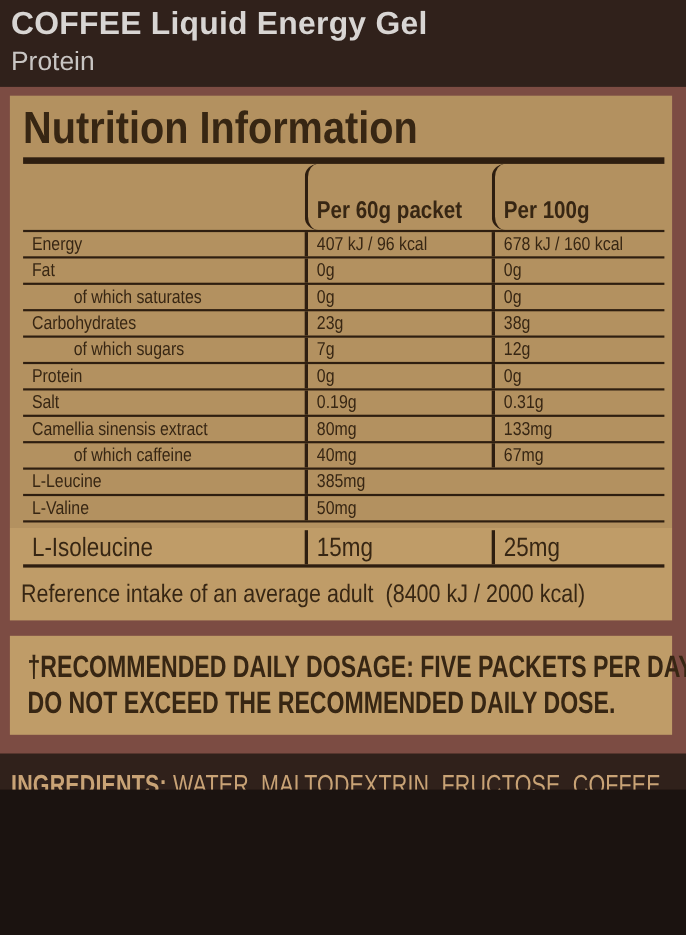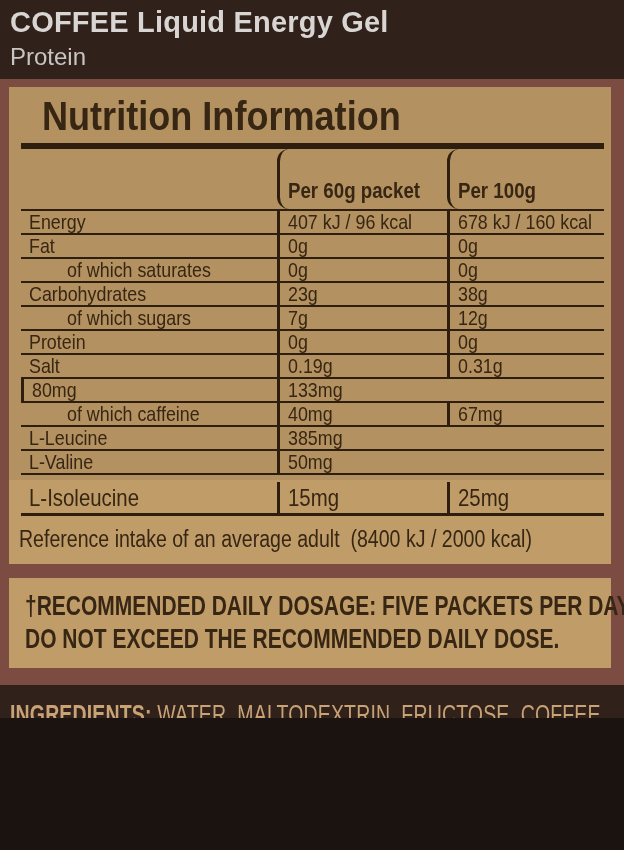--- a/index.html
+++ b/index.html
@@ -21,30 +21,30 @@
   .frame{
     margin-top:9px;background:var(--frame_maroon,#7c4c43);
     padding:8px 13px 17px 9px;
   }
   .panel{color:var(--text_dark,#372613);}
   .panel1{
     background:linear-gradient(180deg,
       var(--panel_tan,#b39160) 0px, var(--panel_tan,#b39160) 393px,
       var(--panel_tan_lower,#bf9c68) 393px, var(--panel_tan_lower,#bf9c68) 100%);
   }
-  .n-title{font-size:41px;font-weight:bold;padding:6px 12px 0 12px;line-height:1.15;margin-left:21px;}
+  .n-title{font-size:41px;font-weight:bold;padding:6px 12px 0 12px;line-height:1.15;}
   .n-title .c{transform:scaleX(.88);}
   .rule{height:6px;background:var(--line_dark,#2e1e10);margin:3px 7px 0 12px;}
 
   .tbl{margin:0 7px 0 12px;}
   .thead,.row{display:grid;grid-template-columns:256px 170px 1fr;}
   .thead{height:60px;border-bottom:2px solid var(--line_dark,#2e1e10);}
   .thead .cell{display:flex;align-items:flex-end;padding:0 0 5px 8px;font-weight:bold;font-size:22px;border-radius:12px;}
   .v{border-left:3px solid var(--line_dark,#2e1e10);}
-  .row{height:22px;border-bottom:2px solid var(--line_dark,#2e1e10);font-size:21px;}
+  .row{height:22px;border-bottom:2px solid var(--line_dark,#2e1e10);font-size:17px;}
   .row>div{display:flex;align-items:center;overflow:hidden;}
   .row .lbl{padding-left:8px;}
   .row.indent .lbl{padding-left:46px;}
   .row .val{padding-left:8px;align-items:center;}
   .row.large{height:31px;font-size:24px;margin-top:7px;border-bottom:3px solid var(--line_dark,#2e1e10);}
   .footnote{font-size:23px;padding:10px 0 11px 10px;text-align:right;}
 
   
   .gap{height:14px;}
   .panel2{background:var(--panel_tan_lower,#bf9c68);padding:11px 8px 13px 16px;}
@@ -162,20 +162,23 @@
                 <span class="c">Salt</span>
               </div>
               <div class="val v">
                 <span class="c">0.19g</span>
               </div>
               <div class="val v">
                 <span class="c">0.31g</span>
               </div>
             </div>
             <div class="row">
+              <div class="lbl">
+                <span class="c">Camellia sinensis extract</span>
+              </div>
               <div class="val v">
                 <span class="c">80mg</span>
               </div>
               <div class="val v">
                 <span class="c">133mg</span>
               </div>
             </div>
             <div class="row indent">
               <div class="lbl">
                 <span class="c">of which caffeine</span>

